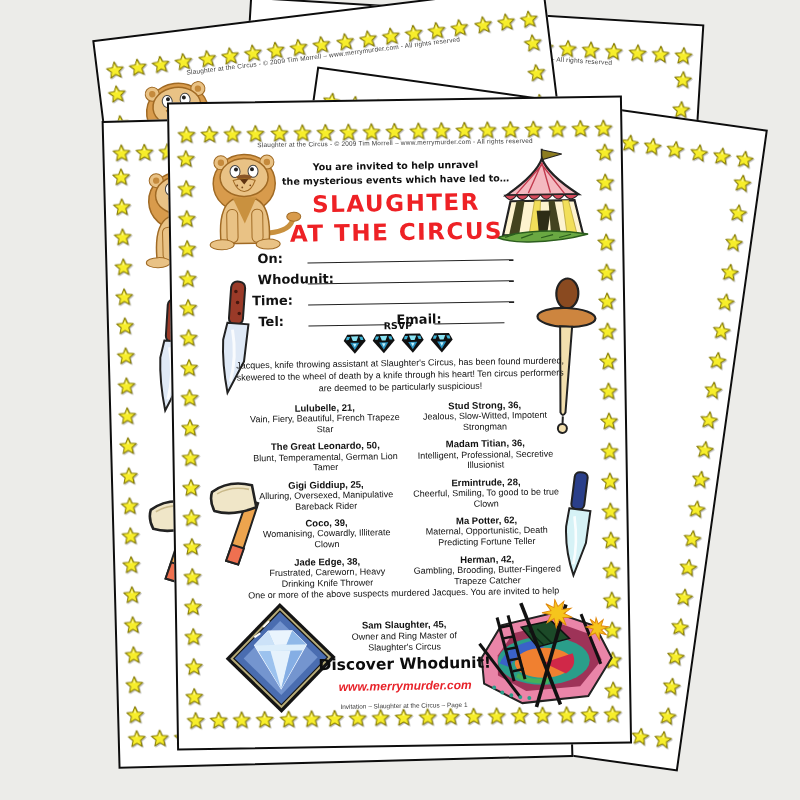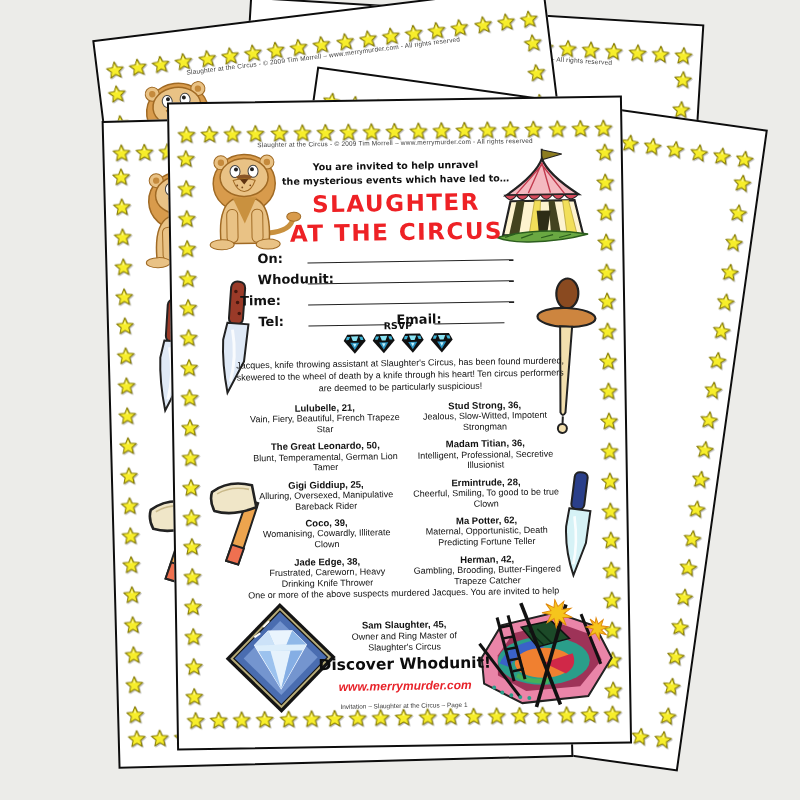--- a/index.html
+++ b/index.html
@@ -1425,21 +1425,21 @@
 
     <div class="title">
       <div>SLAUGHTER</div>
       <div>AT THE CIRCUS</div>
     </div>
 
     <div class="frm-label" style="left:86px;top:148px">On:</div>
     <div class="frm-line" style="left:136px;top:148px;width:206px"></div>
     <div class="frm-label" style="left:86px;top:169px">Whodunit:</div>
     <div class="frm-line" style="left:136px;top:169px;width:206px"></div>
-    <div class="frm-label" style="left:68px;top:190px">Time:</div>
+    <div class="frm-label" style="left:80px;top:190px">Time:</div>
     <div class="frm-line" style="left:136px;top:190px;width:206px"></div>
     <div class="frm-label" style="left:86px;top:211px">Tel:</div>
     <div class="frm-line" style="left:136px;top:211px;width:78px"></div>
     <div class="frm-label" style="left:224px;top:211px">Email:</div>
     <div class="frm-line" style="left:262px;top:211px;width:70px"></div>
 
     <div class="rsvp">RSVP</div>
     <div class="gems">
       <svg class="gem" viewBox="0 0 26 24">
           <use href="#sym-gem"></use>

